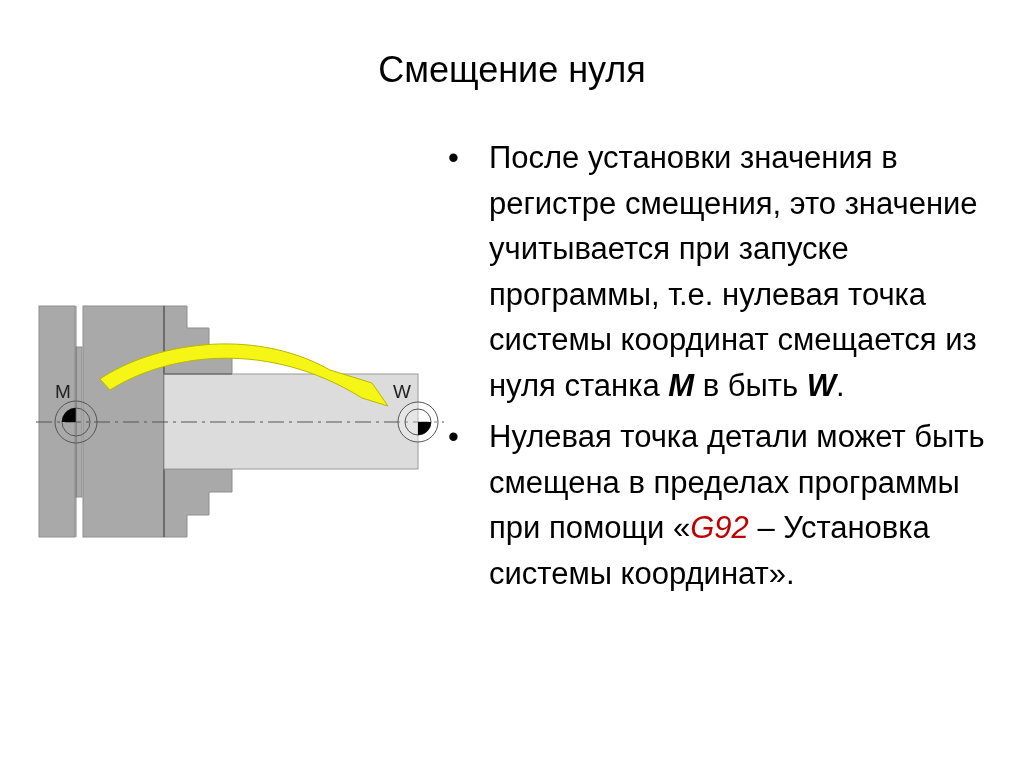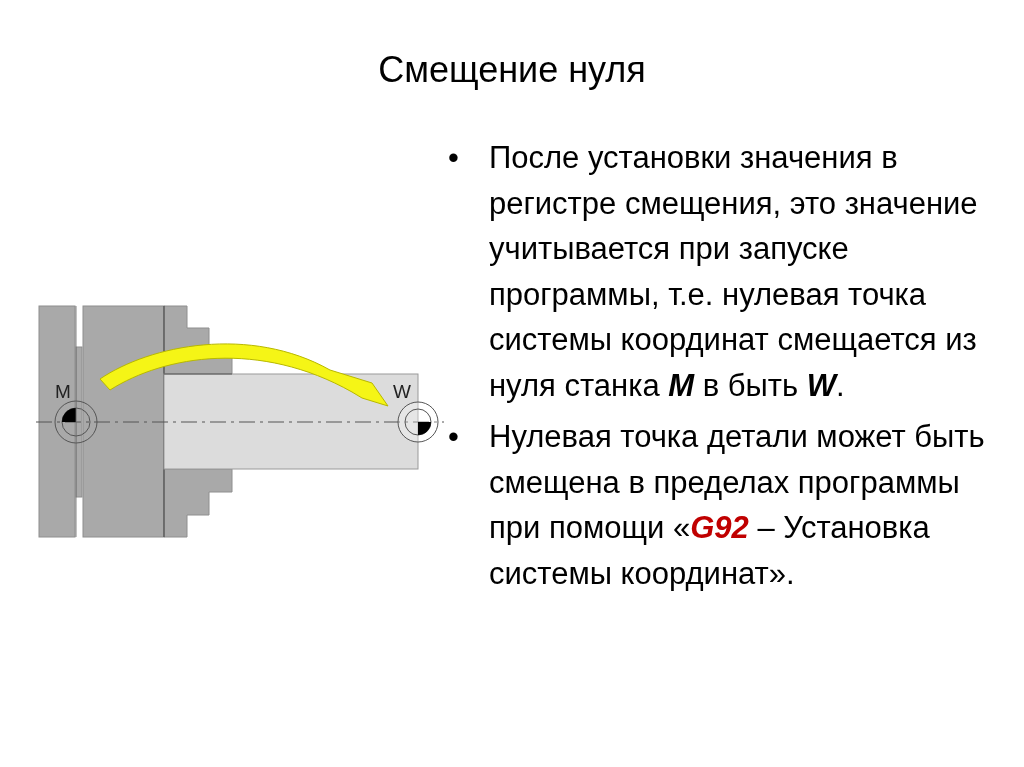--- a/index.html
+++ b/index.html
@@ -53,21 +53,21 @@
       position: absolute;
       left: 0;
       top: 0;
       font-size: 31px;
     }
     .em-bold {
       font-weight: bold;
       font-style: italic;
     }
     .g-code {
-      font-weight: bold;
+      font-weight: normal;
       font-style: italic;
     }
   </style>
 </head>
 <body>
 
 <h1 class="slide-title">Смещение нуля</h1>
 
 <svg class="diagram" viewBox="0 0 460 767" width="460" height="767" xmlns="http://www.w3.org/2000/svg">
 

